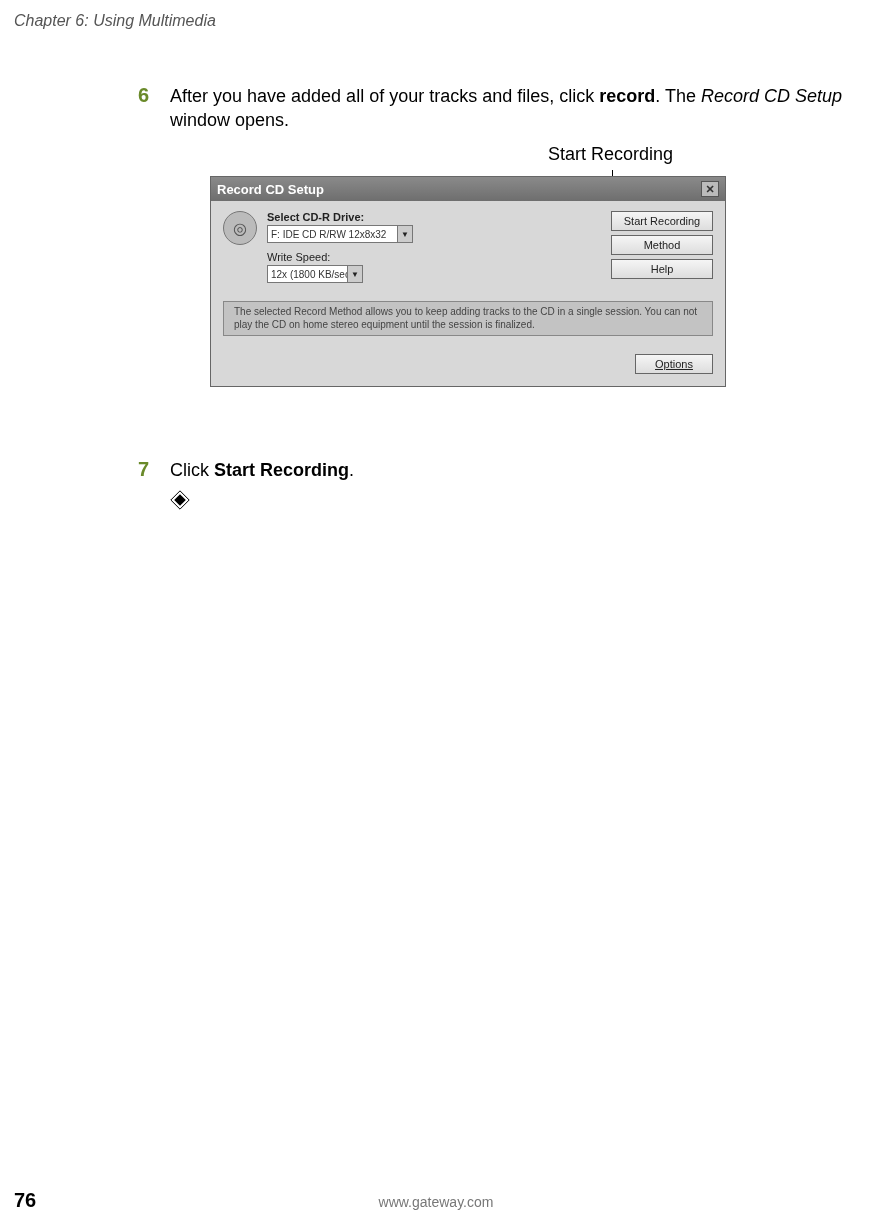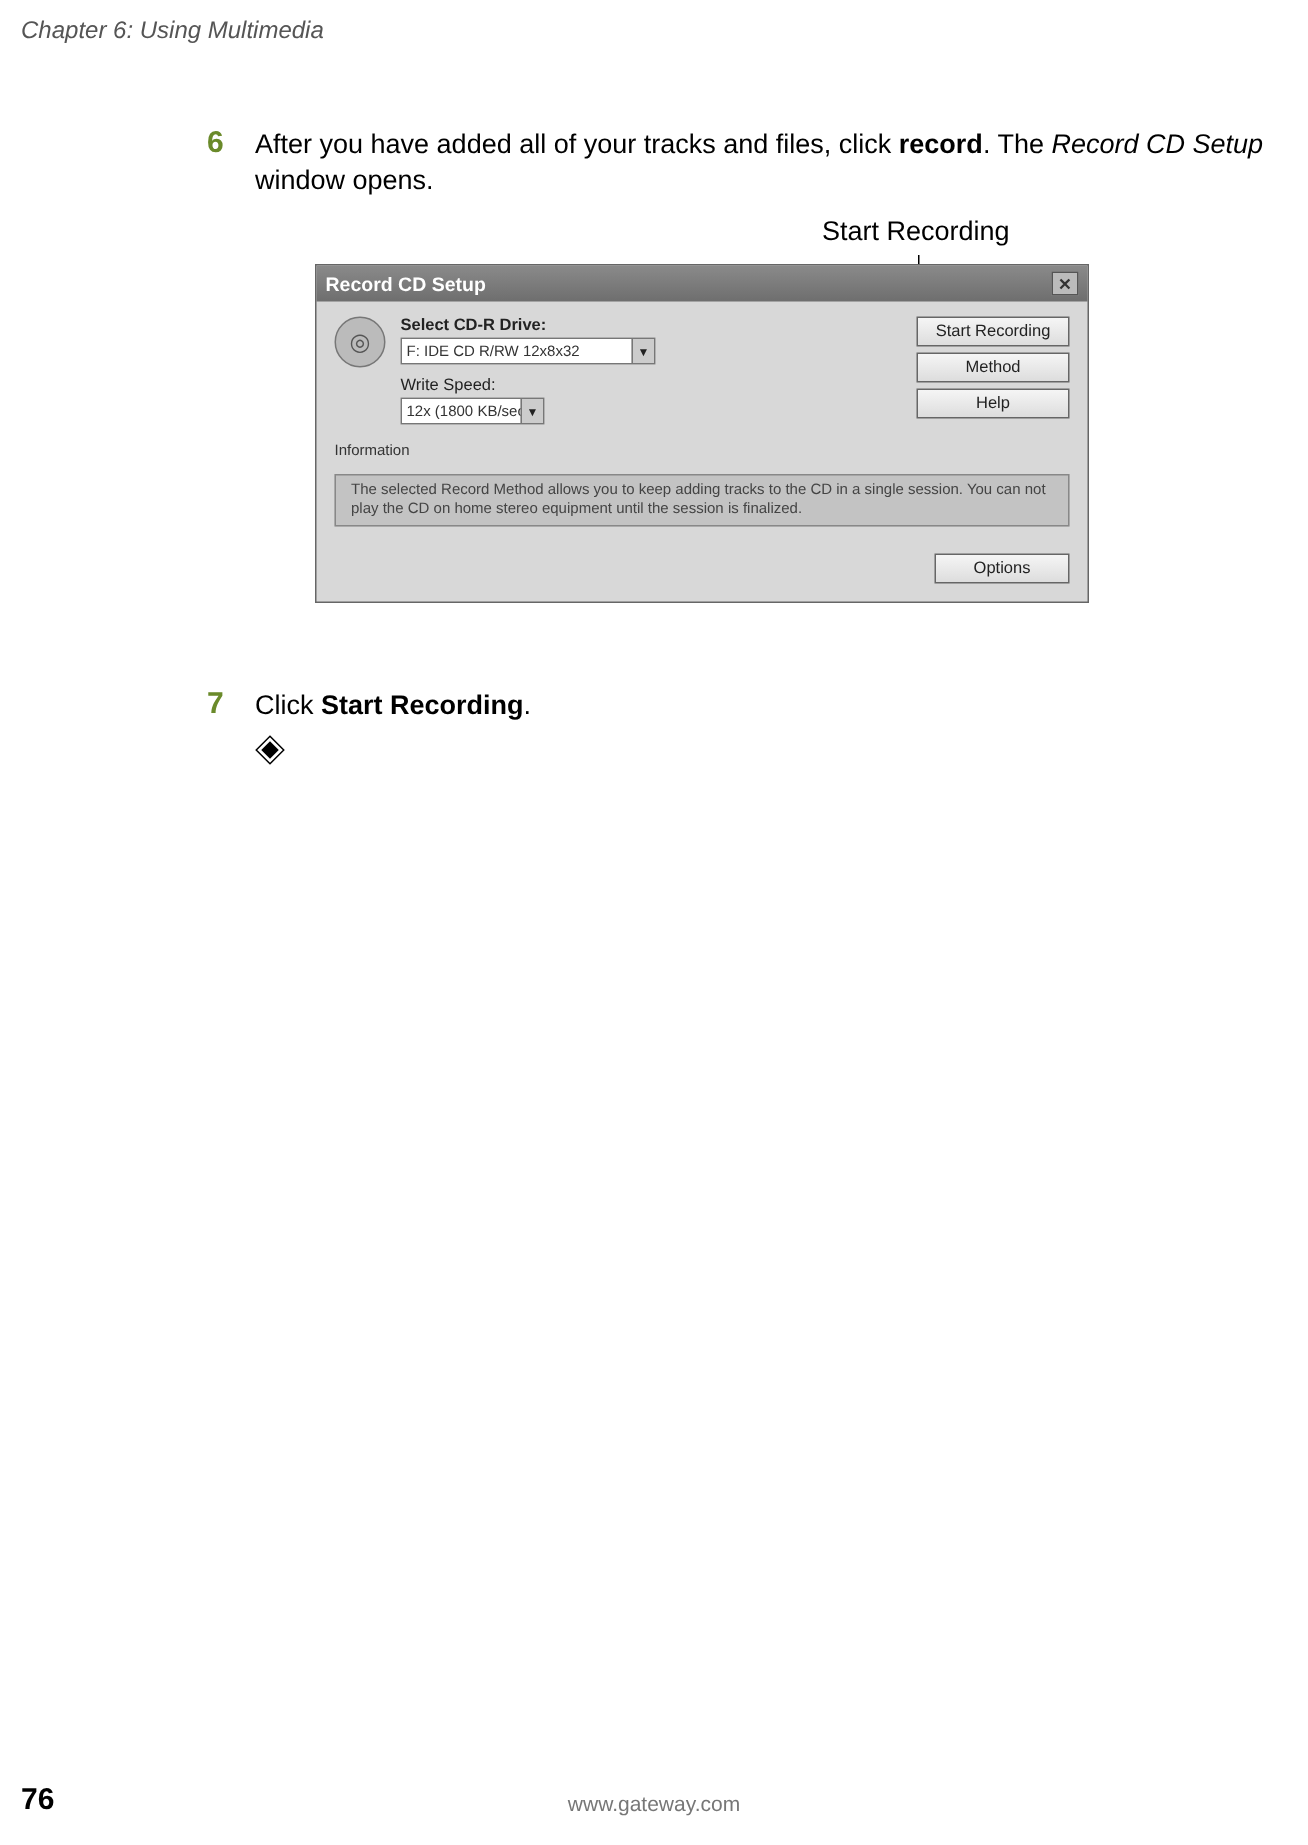--- a/index.html
+++ b/index.html
@@ -104,21 +104,21 @@
       font-size:16px;color:#555;
     }
     .dlg-left { flex: 1; }
     .dlg-mid { width: 120px; }
     .dlg-right { width: 102px; display:flex; flex-direction:column; gap:4px; }
     .fld-label { font-weight: bold; font-size: 11px; margin-bottom: 2px; filter: blur(0.3px);}
     .fld-label-plain { font-size: 11px; margin-bottom: 2px; filter: blur(0.3px);}
     .combo {
       display:flex; align-items:center;
       background:#fff; border:1px solid #777;
-      height:18px; width:170px; margin-bottom:8px;
+      height:18px; width:146px; margin-bottom:8px;
     }
     .combo-sm { width:96px; }
     .combo .combo-text { flex:1; padding:0 3px; font-size:10px; color:#333; overflow:hidden; white-space:nowrap; filter: blur(0.4px);}
     .combo .combo-arrow { width:15px; height:100%; background:#ccc; border-left:1px solid #777; display:flex;align-items:center;justify-content:center; font-size:8px;}
     .spinner {
       display:flex;align-items:center;
       background:#fff;border:1px solid #777;height:18px;width:46px;
     }
     .spinner .sp-text { flex:1; text-align:center; font-size:10px; filter: blur(0.3px);}
     .spinner .sp-btns { width:14px; height:100%; border-left:1px solid #777; display:flex; flex-direction:column;}
@@ -139,21 +139,21 @@
       border:1px solid #888;
       background:#fdba74;
       padding:4px 10px;
       font-size:10px;
       line-height:1.25;
       color:#444;
       filter: blur(0.4px);
     }
     .info-label { font-size:10px; color:#333; margin-top:4px; filter: blur(0.3px);}
     .bottom-right-btn { display:flex; justify-content:flex-end; margin-top:18px;}
-    .bottom-right-btn .btn { width:90px; }
+    .bottom-right-btn .btn { width:78px;text-decoration:underline; }
     .end-icon {
       position: absolute;
       top: 490px;
       left: 170px;
       width: 20px; height: 20px;
       display:flex;align-items:center;justify-content:center;
     }
     .end-icon svg { width:20px; height:20px; }
     .page-num {
       position:absolute;
@@ -204,21 +204,20 @@
             <div class="combo-text">12x (1800 KB/sec)</div>
             <div class="combo-arrow">▼</div>
           </div>
         </div>
         <div class="dlg-right">
           <div class="btn">Start Recording</div>
           <div class="btn">Method</div>
           <div class="btn">Help</div>
         </div>
       </div>
-      <div class="info-label">Information</div>
       <div class="info-box">The selected Record Method allows you to keep adding tracks to the CD in a single session. You can not play the CD on home stereo equipment until the session is finalized.</div>
       <div class="bottom-right-btn">
         <div class="btn">Options</div>
       </div>
     </div>
   </div>
 </div>
 
 <div class="step step-7">
   <div class="step-num">7</div>

